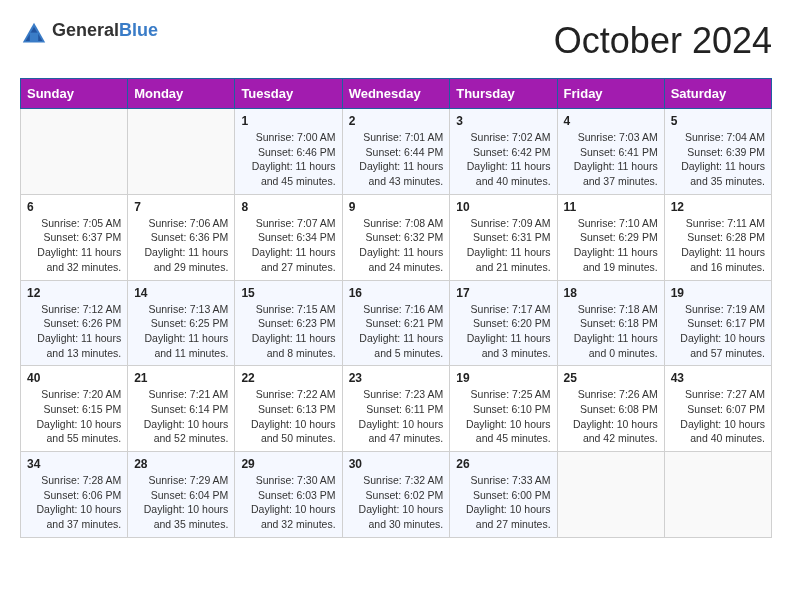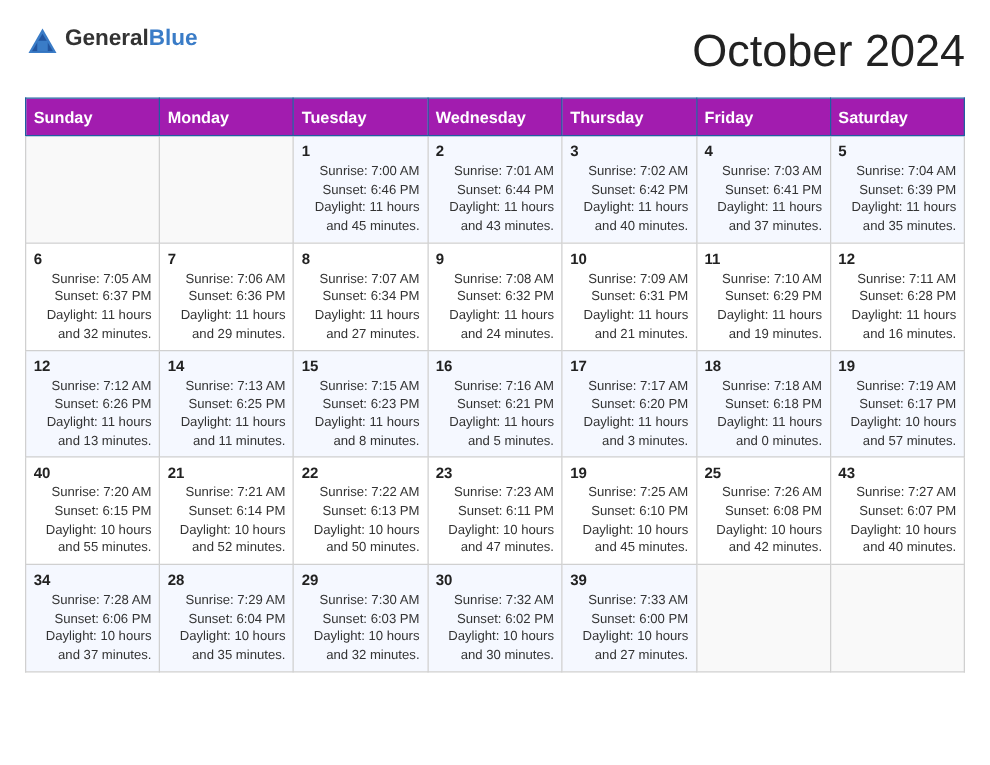--- a/index.html
+++ b/index.html
@@ -253,20 +253,20 @@
         </td>
         <td>
           <span class="day-number">29</span>
           <div class="day-info">Sunrise: 7:30 AM<br>Sunset: 6:03 PM<br>Daylight: 10 hours and 32 minutes.</div>
         </td>
         <td>
           <span class="day-number">30</span>
           <div class="day-info">Sunrise: 7:32 AM<br>Sunset: 6:02 PM<br>Daylight: 10 hours and 30 minutes.</div>
         </td>
         <td>
-          <span class="day-number">39</span>
+          <span class="day-number">26</span>
           <div class="day-info">Sunrise: 7:33 AM<br>Sunset: 6:00 PM<br>Daylight: 10 hours and 27 minutes.</div>
         </td>
         <td class="empty-cell"></td>
         <td class="empty-cell"></td>
       </tr>
     </tbody>
 </table>
 
 </body></html>

